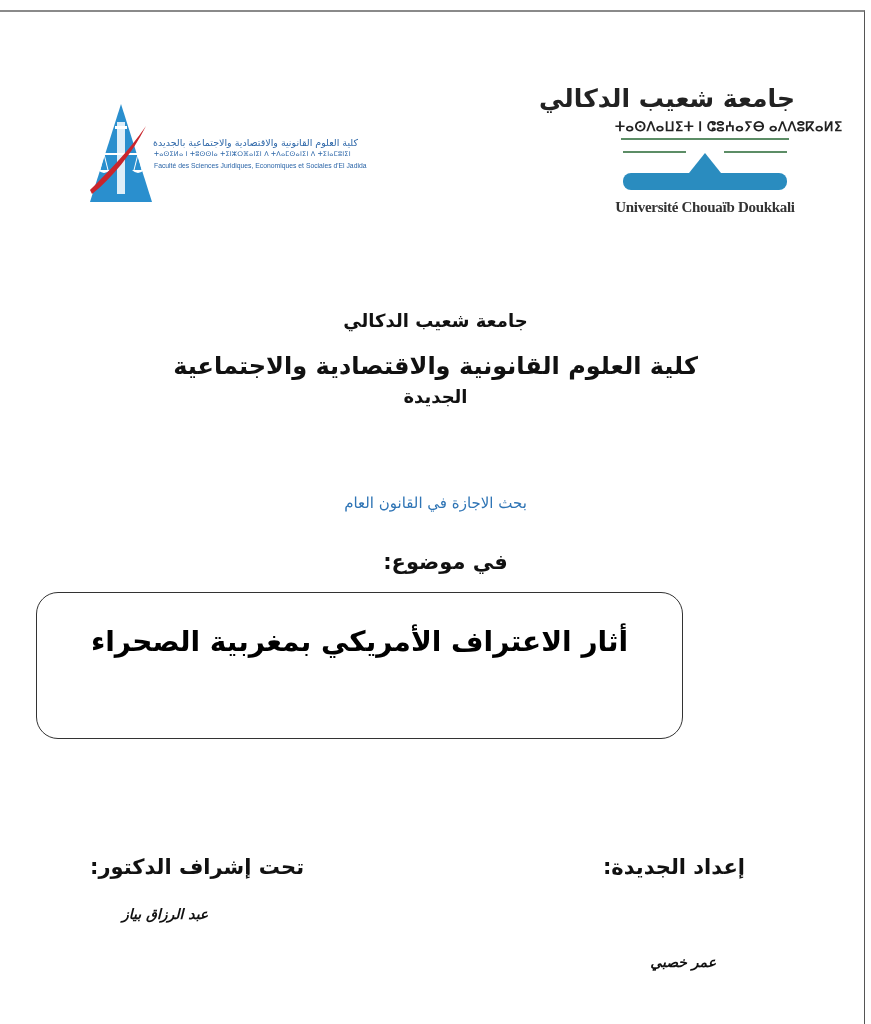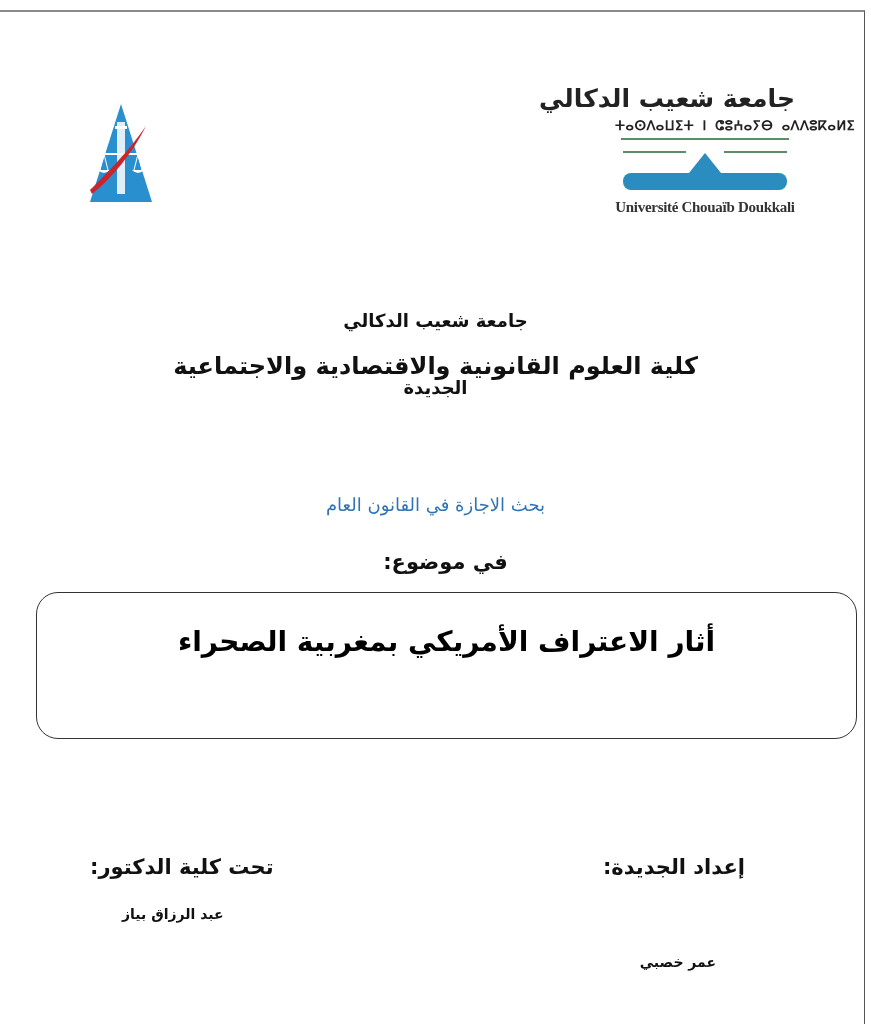--- a/index.html
+++ b/index.html
@@ -6,52 +6,52 @@
     body { width: 871px; height: 1024px; position: relative; overflow: hidden;
            font-family: "DejaVu Sans", "Liberation Sans", sans-serif; color: #111; }
     .page-frame { position: absolute; left: -2px; top: 10px; width: 867px; height: 1030px;
                   border-top: 2px solid #8a8a8a; border-right: 1.5px solid #555; box-sizing: border-box; }
 
     
     .uni-logo { position: absolute; left: 615px; top: 82px; width: 180px; height: 150px; text-align: center; }
     .uni-ar { direction: rtl; font-weight: bold; font-size: 25px; line-height: 34px; color: #222;
               font-family: "DejaVu Sans", sans-serif; white-space: nowrap; }
     .uni-tif { font-size: 13px; font-weight: bold; letter-spacing: 0.5px; color: #222; line-height: 16px;
-               margin-top: 3px; white-space: nowrap; font-family: Liberation Mono, monospace; }
+               margin-top: 3px; white-space: nowrap; font-family: Liberation Sans, sans-serif; }
     .uni-line1 { height: 2px; background: #5c8d66; margin: 3px 6px 0 6px; }
     .uni-mark { position: relative; height: 46px; margin-top: 5px; }
     .uni-mark .gl { position: absolute; top: 6px; height: 2px; background: #5c8d66; width: 63px; }
     .uni-mark .gl.left { left: 8px; } .uni-mark .gl.right { right: 8px; }
     .uni-mark svg { position: absolute; left: 8px; top: 0; }
     .uni-fr { font-family: "Liberation Serif", serif; font-weight: bold; font-size: 15px; color: #333;
               white-space: nowrap; margin-top: 8px; letter-spacing: -0.3px; }
 
     
     .fac-logo { position: absolute; left: 88px; top: 102px; width: 270px; height: 105px; }
     .fac-logo svg { position: absolute; left: 0; top: 0; }
     .fac-text { position: absolute; left: 66px; top: 34px; width: 204px; }
     .fac-ar { direction: rtl; font-size: 9.5px; color: #2c66a8; white-space: nowrap; text-align: left; line-height: 13px; }
     .fac-tif { font-size: 6.5px; color: #2c66a8; white-space: nowrap; letter-spacing: 0.2px; line-height: 11px; }
     .fac-fr { font-family: "Liberation Sans", sans-serif; font-size: 6.8px; color: #2c66a8; white-space: nowrap; line-height: 11px; }
 
     
     .center { position: absolute; left: 0; width: 871px; text-align: center; direction: rtl; }
     .h-uni { top: 310px; font-size: 18px; font-weight: bold; }
     .h-fac { top: 352px; font-size: 24px; font-weight: bold; }
-    .h-city { top: 377px; font-size: 18px; font-weight: bold; }
-    .research { top: 494px; font-size: 18px; color: #2e74b5; font-family: "DejaVu Serif", serif; }
+    .h-city { top: 386px; font-size: 18px; font-weight: bold; }
+    .research { top: 494px; font-size: 15px; color: #2e74b5; font-family: "DejaVu Serif", serif; }
     .subject-label { top: 550px; font-size: 21px; font-weight: bold; left: 10px; }
 
-    .title-box { position: absolute; left: 36px; top: 592px; width: 821px; height: 147px;
+    .title-box { position: absolute; left: 36px; top: 592px; width: 647px; height: 147px;
                  border: 1.5px solid #333; border-radius: 22px; box-sizing: border-box; }
     .title-text { position: absolute; left: 0; right: 0; top: 32px; text-align: center; direction: rtl;
                   font-size: 28px; font-weight: bold; color: #000; }
 
     .sig-label { position: absolute; direction: rtl; font-size: 21px; font-weight: bold; }
-    .sig-name { position: absolute; direction: rtl; font-size: 14px; font-weight: bold; }
+    .sig-name { position: absolute; direction: rtl; font-size: 14px; font-weight: bold; font-style: italic; }
     .student-label { right: 126px; top: 855px; }
     .student-name { right: 155px; top: 906px; margin-top: 48px; }
     .supervisor-label { left: 90px; top: 855px; }
     .supervisor-name { left: 122px; top: 906px; }
   </style>
 </head>
 <body>
 
 <div class="page-frame"></div>
 
@@ -77,29 +77,34 @@
     <rect x="27" y="24" width="12" height="3" fill="#ffffff"></rect>
     <line x1="14" y1="52" x2="52" y2="52" stroke="#ffffff" stroke-width="2"></line>
     <path d="M10 68 Q16 74 22 68 Z" fill="#ffffff"></path>
     <path d="M44 68 Q50 74 56 68 Z" fill="#ffffff"></path>
     <line x1="16" y1="52" x2="12" y2="68" stroke="#fff" stroke-width="1"></line>
     <line x1="16" y1="52" x2="20" y2="68" stroke="#fff" stroke-width="1"></line>
     <line x1="50" y1="52" x2="46" y2="68" stroke="#fff" stroke-width="1"></line>
     <line x1="50" y1="52" x2="54" y2="68" stroke="#fff" stroke-width="1"></line>
     <path d="M2 88 C20 70, 40 50, 58 24 C44 52, 24 76, 4 92 Z" fill="#c9252c"></path>
   </svg>
+  <div class="fac-text">
+    <div class="fac-ar">كلية العلوم القانونية والاقتصادية والاجتماعية بالجديدة</div>
+    <div class="fac-tif">ⵜⴰⵙⵉⵍⴰ ⵏ ⵜⵓⵙⵙⵏⴰ ⵜⵉⵏⵣⵔⴼⴰⵏⵉⵏ ⴷ ⵜⴷⴰⵎⵙⴰⵏⵉⵏ ⴷ ⵜⵉⵏⴰⵎⵓⵏⵉⵏ</div>
+    <div class="fac-fr">Faculté des Sciences Juridiques, Economiques et Sociales d'El Jadida</div>
+  </div>
 </div>
 
 <div class="center h-uni">جامعة شعيب الدكالي</div>
 <div class="center h-fac">كلية العلوم القانونية والاقتصادية والاجتماعية</div>
 <div class="center h-city">الجديدة</div>
 
 <div class="center research">بحث الاجازة في القانون العام</div>
 <div class="center subject-label">في موضوع:</div>
 
 <div class="title-box">
   <div class="title-text">أثار الاعتراف الأمريكي بمغربية الصحراء</div>
 </div>
 
 <div class="sig-label student-label">إعداد الجديدة:</div>
 <div class="sig-name student-name">عمر خصبي</div>
-<div class="sig-label supervisor-label">تحت كلية الدكتور:</div>
+<div class="sig-label supervisor-label">تحت إشراف الدكتور:</div>
 <div class="sig-name supervisor-name">عبد الرزاق بياز</div>
 
 </body></html>

